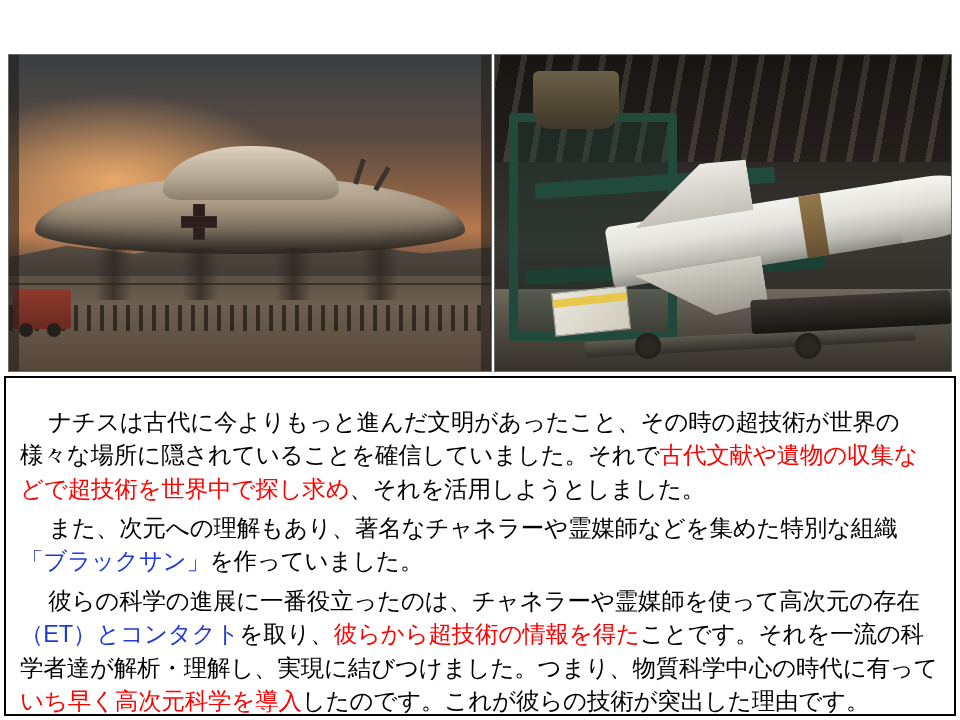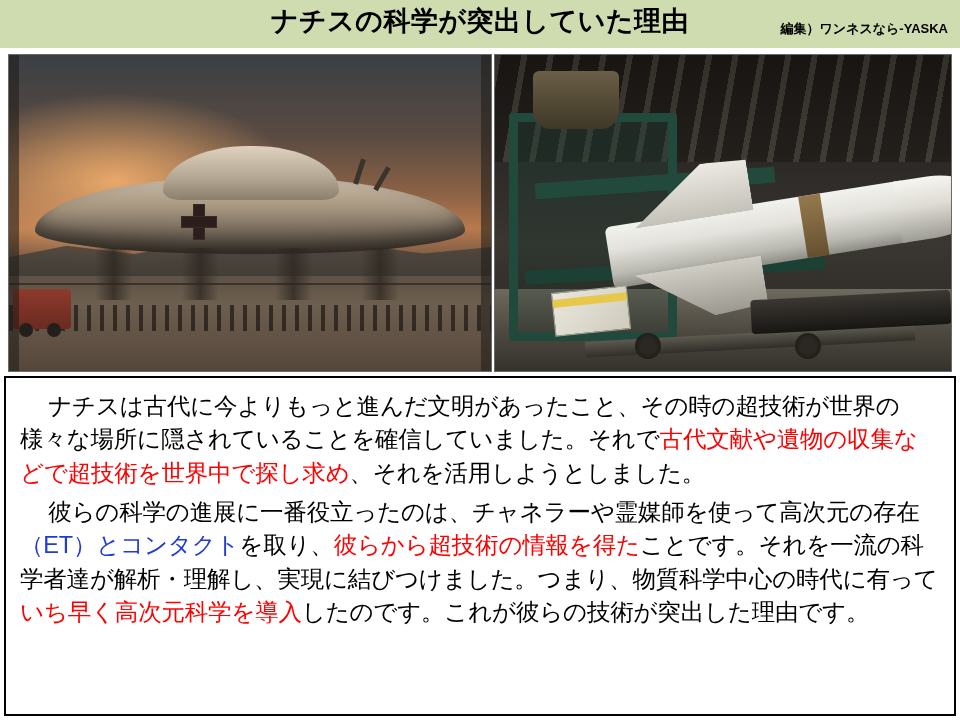--- a/index.html
+++ b/index.html
@@ -331,41 +331,37 @@
   
   .body-box {
     position: absolute;
     left: 4px;
     top: 376px;
     width: 952px;
     height: 340px;
     border: 2px solid #000000;
     box-sizing: border-box;
     background: #ffffff;
-    padding: 12px 14px 6px 14px;
+    padding: 28px 14px 6px 14px;
   }
   .para {
     font-size: 23.5px;
     line-height: 1.42;
     color: #000000;
     margin: 0 0 6px 0;
     text-indent: 1.2em;
     letter-spacing: -0.2px;
   }
   .para:last-child { margin-bottom: 8px; }
 </style>
 </head>
 <body>
 
 <div class="slide">
 
-  <div class="header">
-    <div class="header-title">ナチスの科学が突出していた理由</div>
-    <div class="header-credit">編集）ワンネスなら-YASKA</div>
-  </div>
 
   <div class="images">
 
     <div class="photo photo-left">
       <div class="sky"></div>
       <div class="hills"></div>
       <div class="ground"></div>
       <div class="ground-line"></div>
       <div class="saucer">
         <div class="saucer-body"></div>
@@ -401,16 +397,17 @@
       <div class="placard">
         <div class="placard-strip"></div>
       </div>
       <div class="dark-tube"></div>
     </div>
 
   </div>
 
   <div class="body-box">
     <p class="para"><span style="color: rgb(0, 0, 0);">ナチスは古代に今よりもっと進んだ文明があったこと、その時の超技術が世界の様々な場所に隠されていることを確信していました。それで</span><span style="color: rgb(255, 0, 0);">古代文献や遺物の収集などで超技術を世界中で探し求め</span><span style="color: rgb(0, 0, 0);">、それを活用しようとしました。</span></p>
+    <p class="para"><span style="color: rgb(0, 0, 0);">また、次元への理解もあり、著名なチャネラーや霊媒師などを集めた特別な組織</span><span style="color: rgb(31, 58, 214);">「ブラックサン」</span><span style="color: rgb(0, 0, 0);">を作っていました。</span></p>
     <p class="para"><span style="color: rgb(0, 0, 0);">彼らの科学の進展に一番役立ったのは、チャネラーや霊媒師を使って高次元の存在</span><span style="color: rgb(31, 58, 214);">（ET）とコンタクト</span><span style="color: rgb(0, 0, 0);">を取り、</span><span style="color: rgb(255, 0, 0);">彼らから超技術の情報を得た</span><span style="color: rgb(0, 0, 0);">ことです。それを一流の科学者達が解析・理解し、実現に結びつけました。つまり、物質科学中心の時代に有って</span><span style="color: rgb(255, 0, 0);">いち早く高次元科学を導入</span><span style="color: rgb(0, 0, 0);">したのです。これが彼らの技術が突出した理由です。</span></p>
   </div>
 
 </div>
 
 </body></html>

